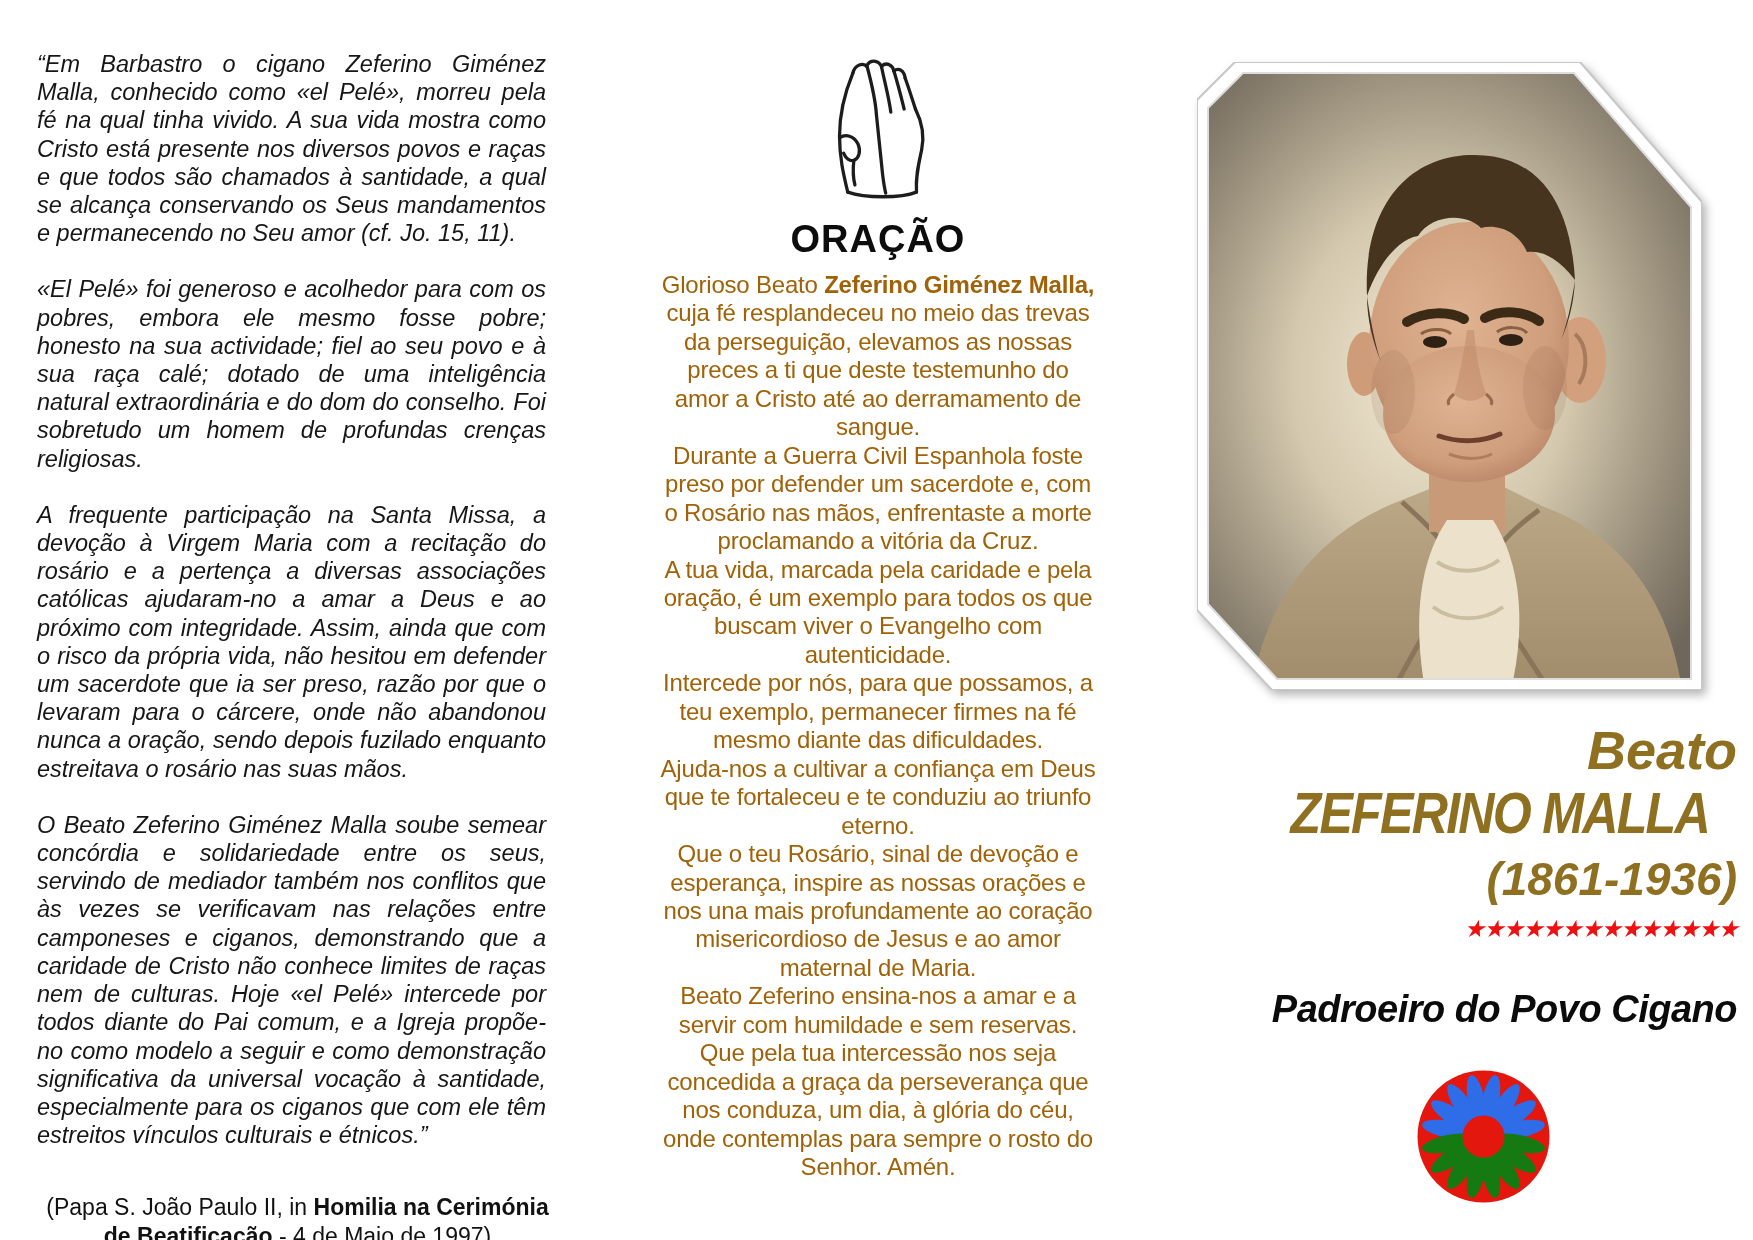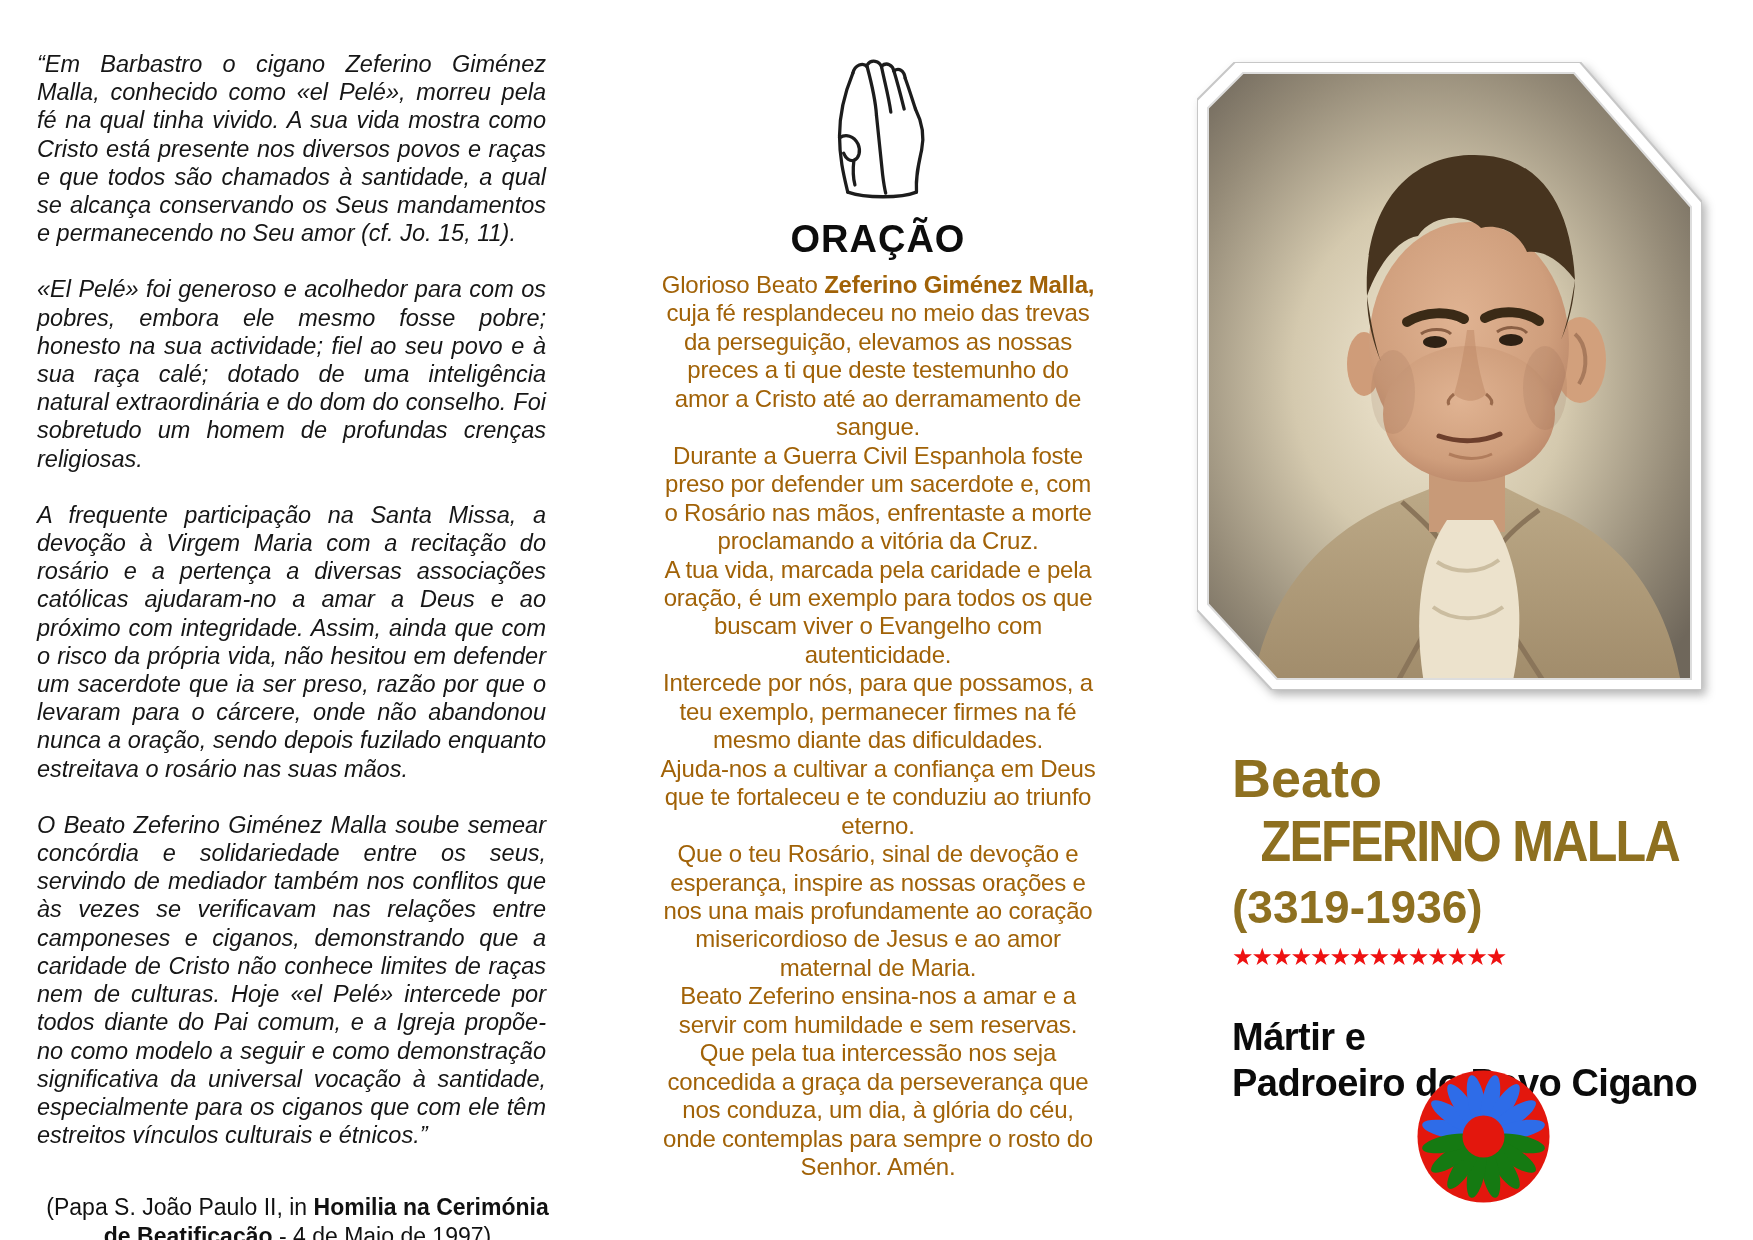--- a/index.html
+++ b/index.html
@@ -38,21 +38,21 @@
     color:#a16207;text-align:center;
   }
   .prayer .lead b{font-weight:bold;}
   .prayer-body{white-space:pre-line;}
   
   .photo-frame{
     position:absolute;left:1197px;top:62px;width:505px;height:628px;
     filter:drop-shadow(4px 5px 5px rgba(90,90,90,0.45));
   }
   .right-text{
-    position:absolute;left:1232px;top:750px;width:505px;text-align:left;
+    position:absolute;left:1232px;top:722px;width:505px;text-align:right;font-style:italic;
   }
   .title-small{
     font-size:54px;line-height:56px;font-weight:800;color:#8e7020;
     letter-spacing:0px;
   }
   .title-main{
     font-size:57px;line-height:70px;font-weight:800;color:#8e7020;
     letter-spacing:-2px;white-space:nowrap;
   }
   .title-main .squeeze{display:inline-block;transform:scaleX(0.88);}
@@ -202,24 +202,23 @@
       <ellipse cx="196" cy="330" rx="22" ry="42" fill="#8a5f44" opacity="0.14"></ellipse>
       <ellipse cx="348" cy="326" rx="22" ry="42" fill="#8a5f44" opacity="0.14"></ellipse>
     </g>
     <path d="M46 11 H377 L494 145 V617 H80 L11 542 V46 Z" fill="none" stroke="#dddddd" stroke-width="2"></path>
   </svg>
 </div>
 
 <div class="right-text">
   <div class="title-small">Beato</div>
   <div class="title-main"><span class="squeeze">ZEFERINO MALLA</span></div>
-  <div class="title-years">(3319-1936)</div>
+  <div class="title-years">(1861-1936)</div>
   <div class="stars-row">★★★★★★★★★★★★★★</div>
   <div class="subtitle">
-    <div>Mártir e</div>
     <div>Padroeiro do Povo Cigano</div>
   </div>
 </div>
 
 <div class="wheel-wrap">
   <svg width="133" height="133" viewBox="0 0 133 133">
     <circle cx="66.5" cy="66.5" r="66" fill="#e3170d"></circle>
     <g fill="#2e6ce8">
       <g transform="rotate(-78.75 66.5 66.5)">
           <ellipse cx="66.5" cy="31" rx="8.5" ry="27"></ellipse>

